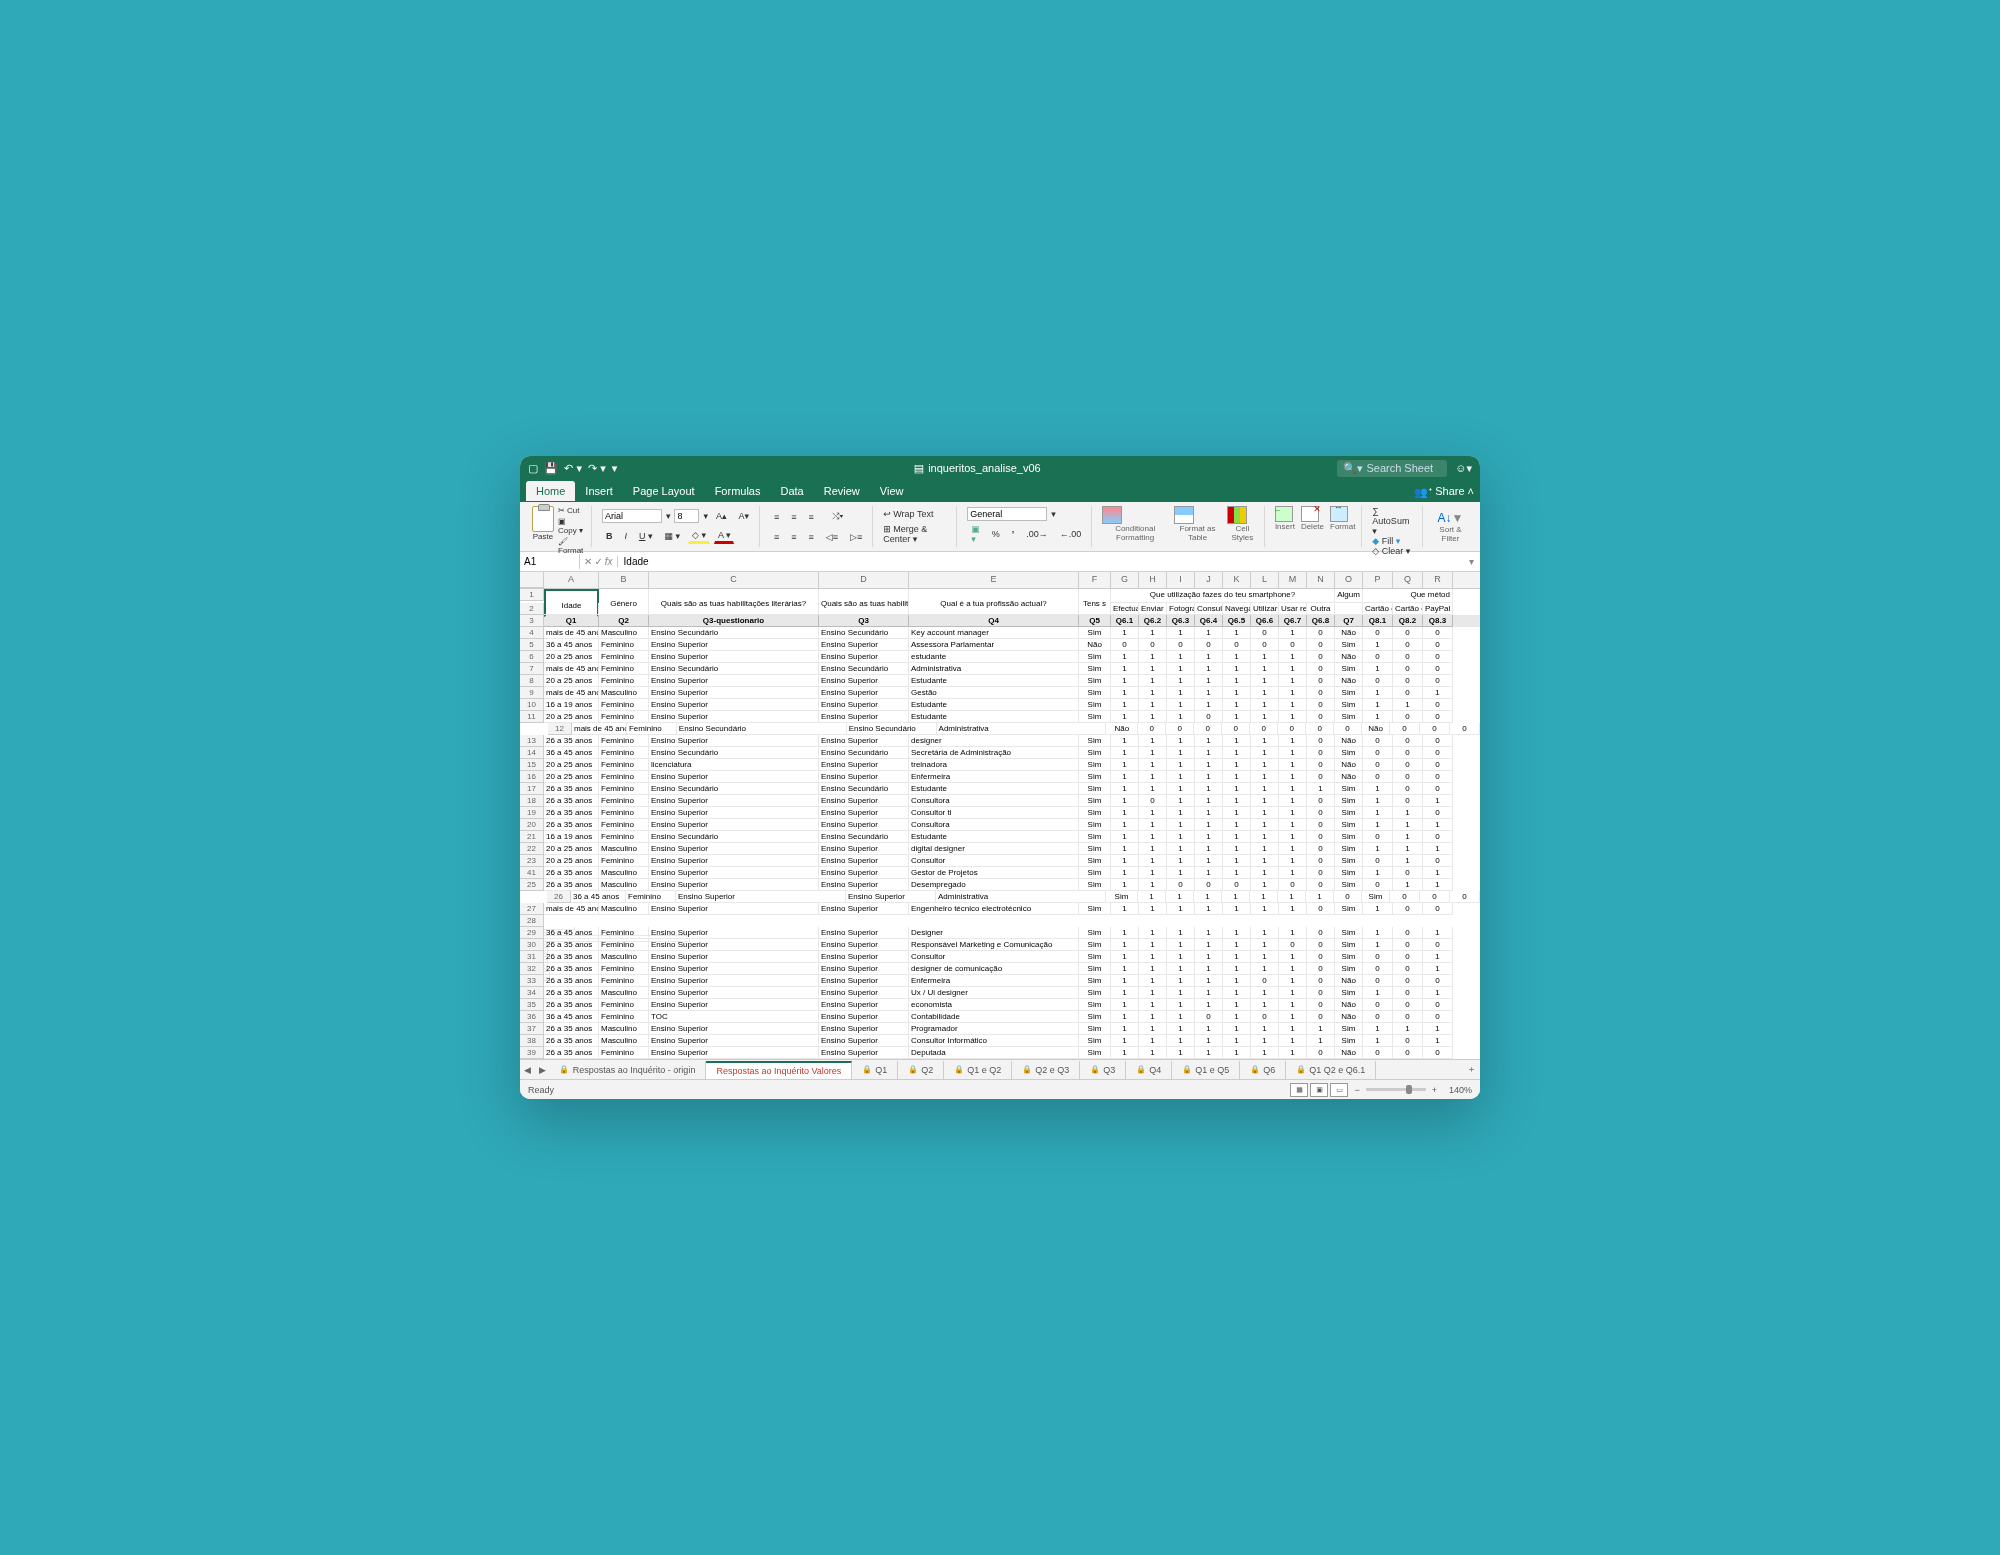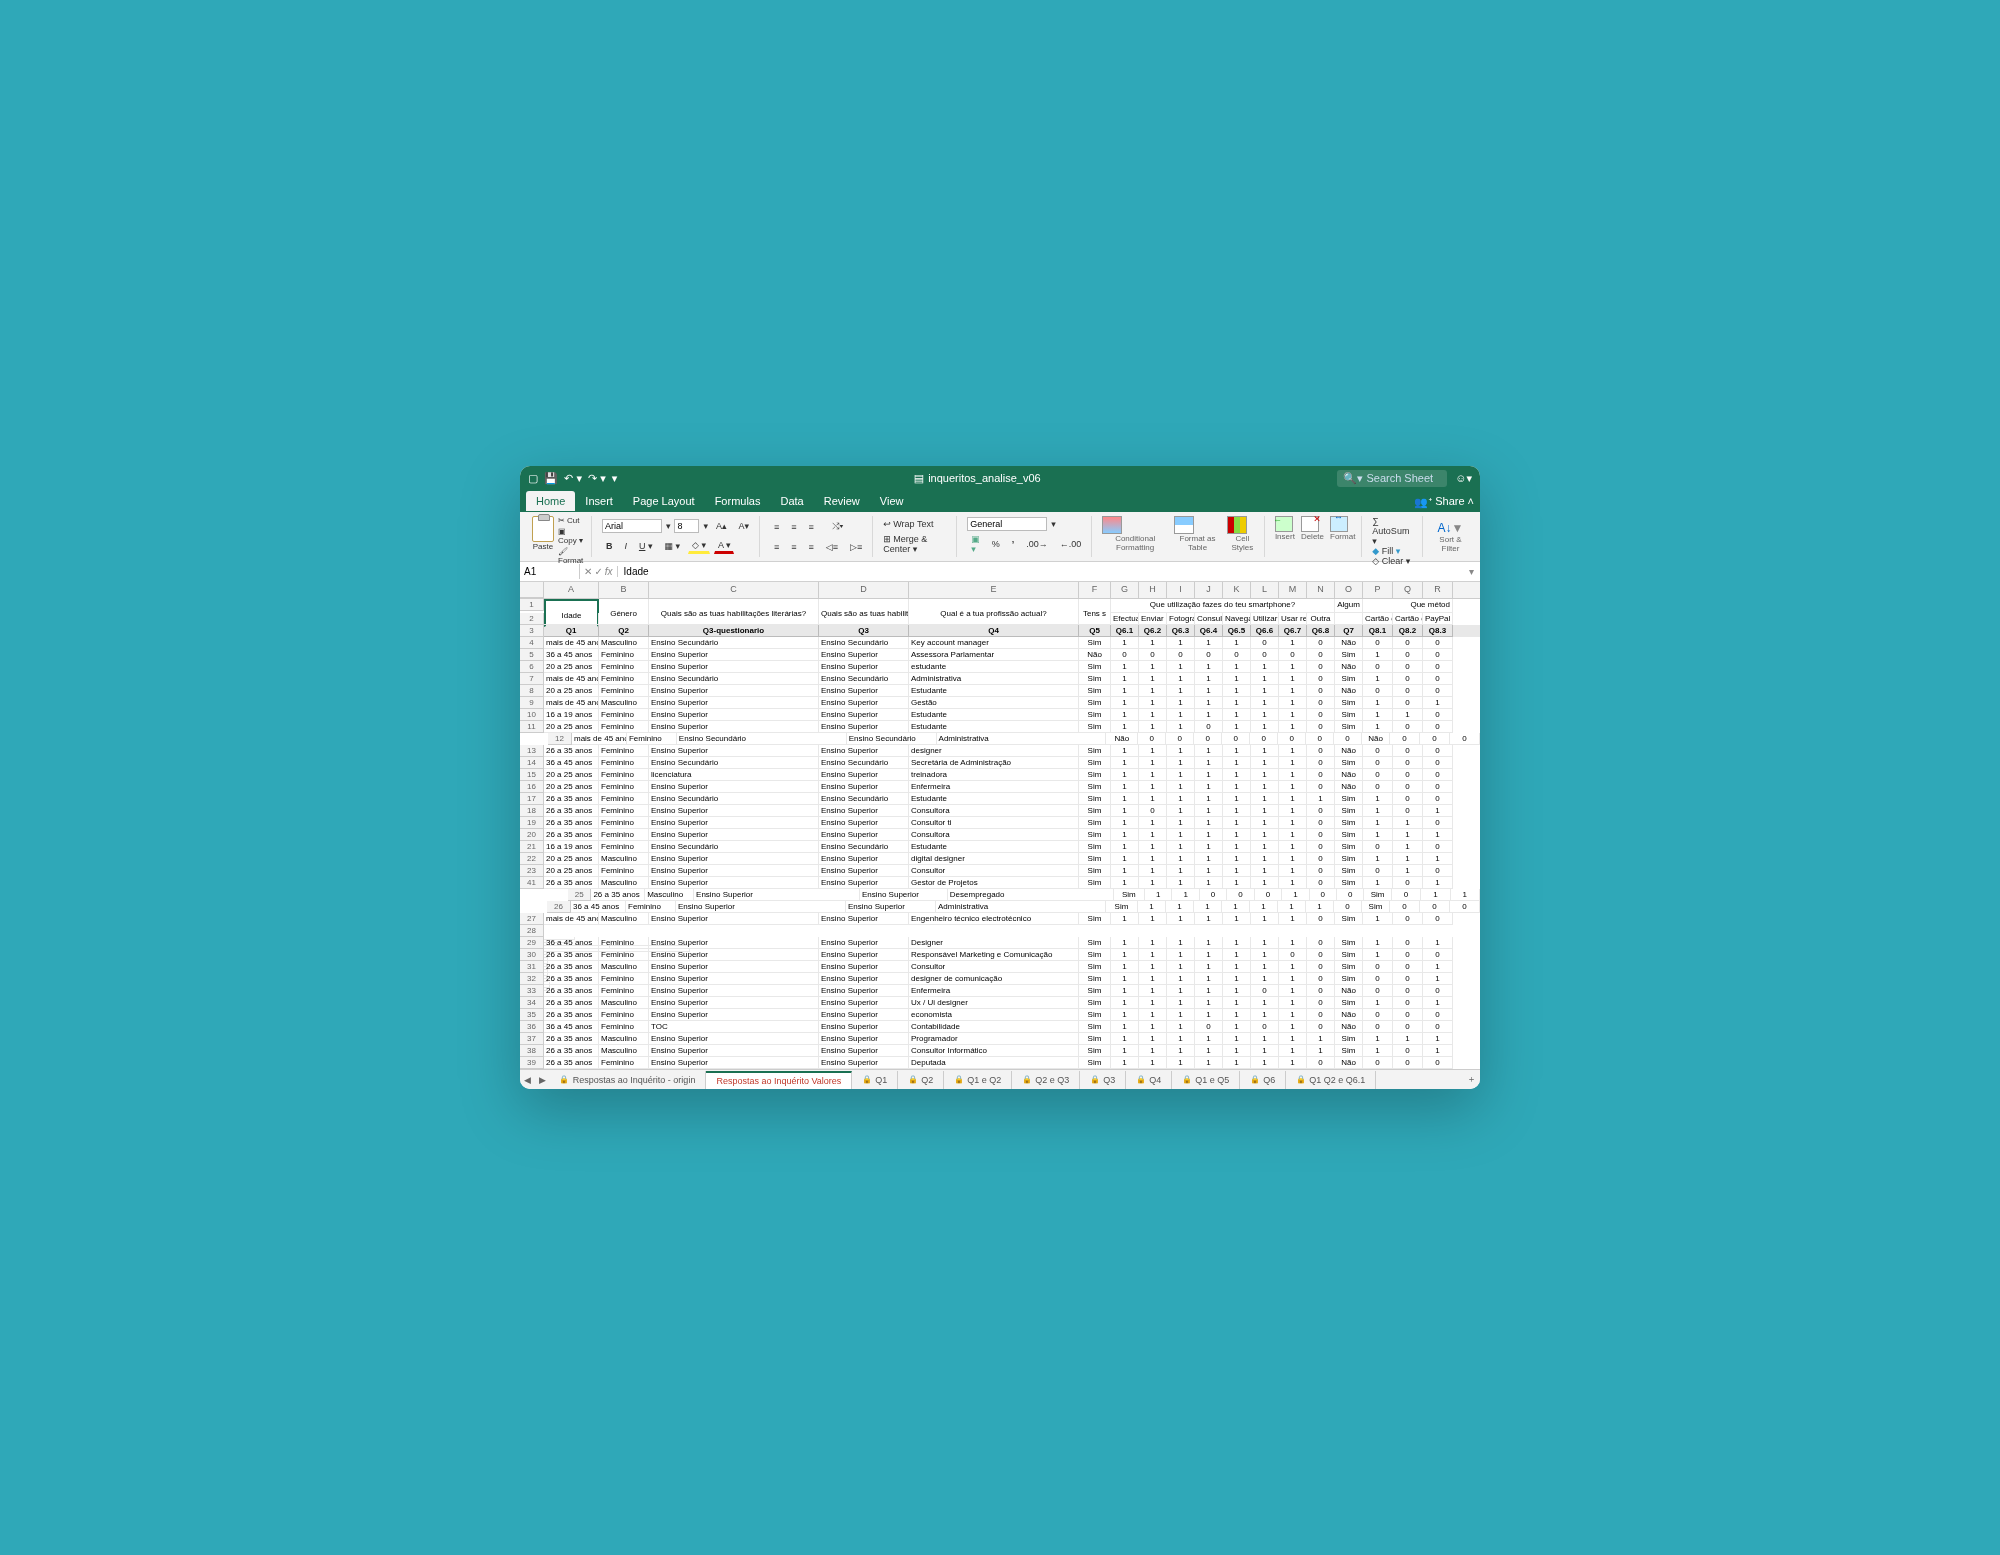--- a/index.html
+++ b/index.html
@@ -734,21 +734,21 @@
           <div class="cell w-q6" style="text-align: center;">1</div>
           <div class="cell w-q6" style="text-align: center;">1</div>
           <div class="cell w-q6" style="text-align: center;">1</div>
           <div class="cell w-q6" style="text-align: center;">1</div>
           <div class="cell w-q6" style="text-align: center;">0</div>
           <div class="cell w-q7" style="text-align: center;">Sim</div>
           <div class="cell w-q8" style="text-align: center;">1</div>
           <div class="cell w-q8" style="text-align: center;">0</div>
           <div class="cell w-q8" style="text-align: center;">1</div>
         </div>
-        <div class="row " style="display: flex; margin-left: 48px;">
+        <div class="row " style="display: flex;">
           <div class="rowhead">25</div>
           <div class="cell w-idade">26 a 35 anos</div>
           <div class="cell w-gen">Masculino</div>
           <div class="cell w-hab">Ensino Superior</div>
           <div class="cell w-hab2">Ensino Superior</div>
           <div class="cell w-prof">Desempregado</div>
           <div class="cell w-q5" style="text-align: center;">Sim</div>
           <div class="cell w-q6" style="text-align: center;">1</div>
           <div class="cell w-q6" style="text-align: center;">1</div>
           <div class="cell w-q6" style="text-align: center;">0</div>
@@ -1103,14 +1103,26 @@
           <span>Q6</span>
         </div>
         <div class="stab">
           <span class="lock">🔒</span>
           <span>Q1 Q2 e Q6.1</span>
         </div>
       </div>
     <span class="nav">＋</span>
   </div>
 
+  <div class="status-bar">
+    <span>Ready</span>
+    <div class="views">
+      <div class="view-btn">▦</div>
+      <div class="view-btn">▣</div>
+      <div class="view-btn">▭</div>
+      <span style="margin:0 4px">−</span>
+      <div class="zoom-slider"></div>
+      <span style="margin:0 4px">+</span>
+      <span class="zoom-label">140%</span>
+    </div>
+  </div>
 
 </div>
 
 </body></html>

